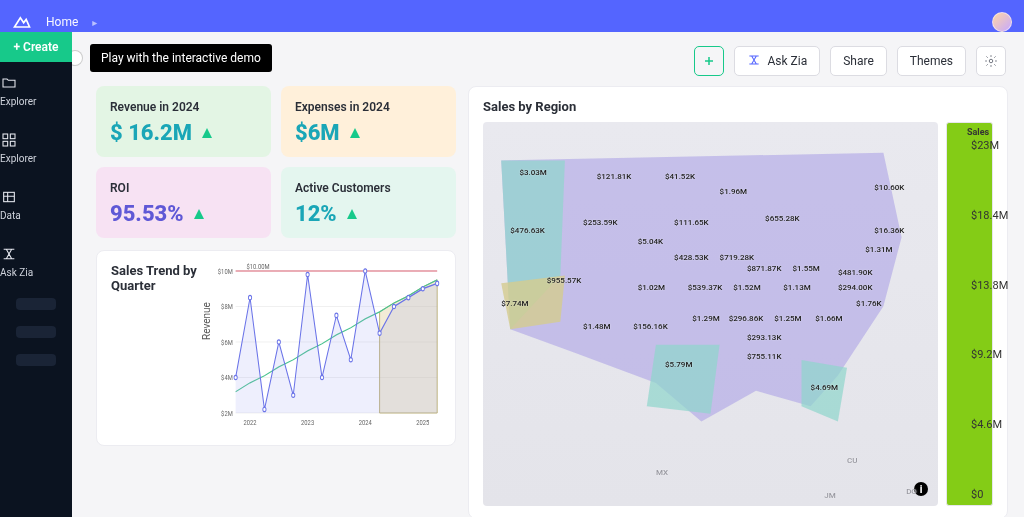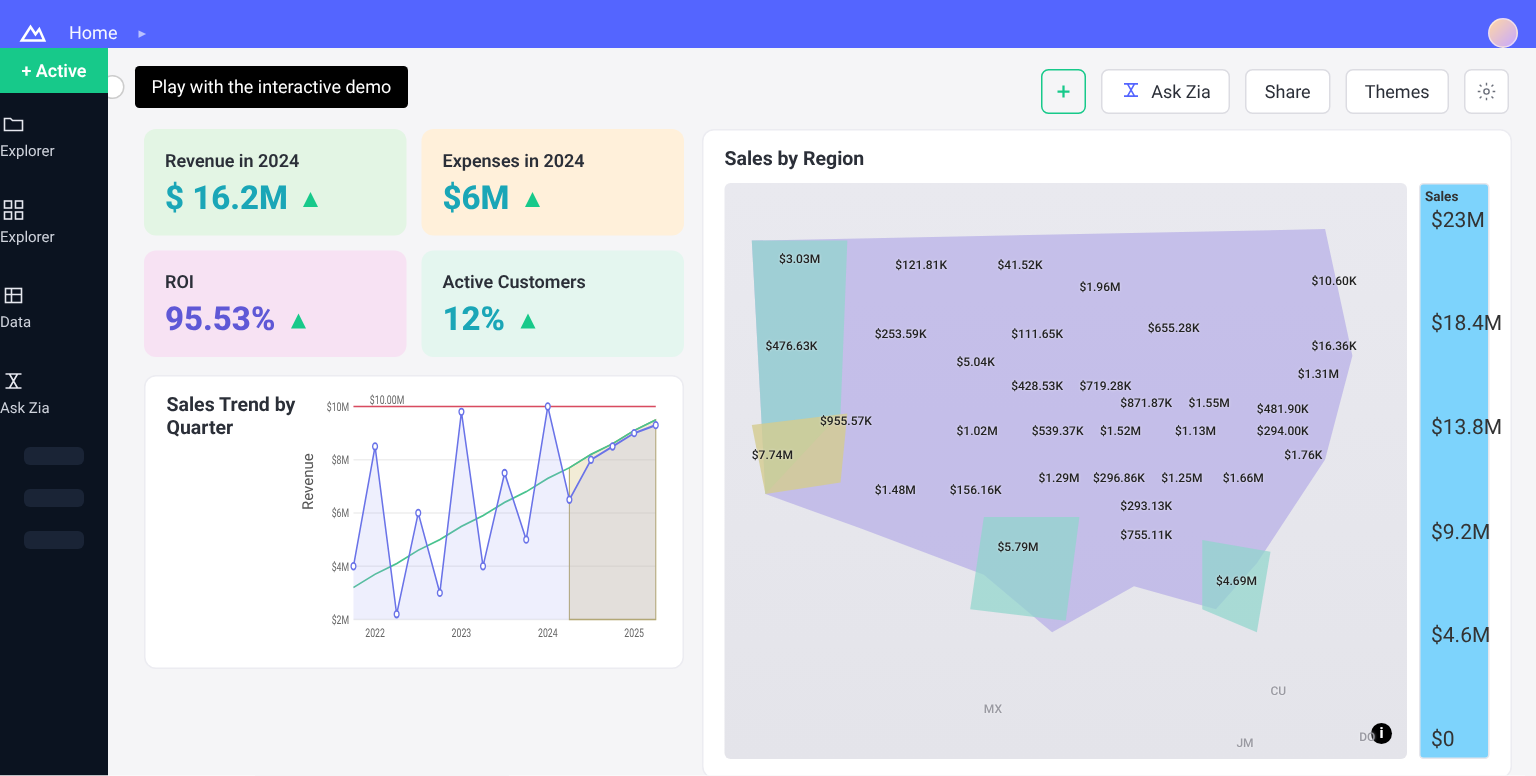--- a/index.html
+++ b/index.html
@@ -35,26 +35,26 @@
   .c1{background:#e3f5e4}.c2{background:#fff0da}.c3{background:#f7e2f3}.c4{background:#e4f6ef}
   .c1 .kpi-val{color:#1aa6b7}.c2 .kpi-val{color:#1aa6b7}.c3 .kpi-val{color:#5f58d6}.c4 .kpi-val{color:#1aa6b7}
   .panel{background:#fff;border-radius:8px;border:1px solid #ececf1;padding:12px 14px}
   .panel-title{font-size:13px;font-weight:700;color:#2b2f38;margin-bottom:8px}
   .trend-wrap{display:flex;}
   .chart-area{position:relative;height:170px}
   .ylab{position:absolute;left:-2px;top:50%;transform:rotate(-90deg) translate(8px,-50%);transform-origin:left top;font-size:10px;color:#555}
   .map-wrap{height:384px;display:flex;gap:8px}
   .map-svg{flex:1;background:linear-gradient(#e9e9ef,#e4e4ea);border-radius:4px;position:relative;overflow:hidden}
   .state-label{position:absolute;font-size:8px;color:#222;font-weight:500;text-shadow:0 0 2px rgba(255,255,255,.6)}
-  .legend{width:47px;background:#7dd3fc;border:1px solid #e6e6ec;border-radius:3px;padding:4px 3px;font-size:8px;color:#333;display:flex;flex-direction:column}
+  .legend{width:47px;background:#84cc16;border:1px solid #e6e6ec;border-radius:3px;padding:4px 20px;font-size:8px;color:#333;display:flex;flex-direction:column}
   .legend-title{font-size:9px;font-weight:700;margin-bottom:2px}
   .legend-bar{flex:1;display:flex}
   .legend-grad{width:12px;background:linear-gradient(#5b5fd9 0%,#7fe0d3 35%,#d3c98a 70%,#b89be6 100%);border-radius:2px}
   .legend-ticks{flex:1;display:flex;flex-direction:column;justify-content:space-between;margin-left:4px}
-  .legend-ticks span{font-size:14px}
+  .legend-ticks span{font-size:11px}
   .info-dot{position:absolute;right:10px;bottom:10px;width:14px;height:14px;border-radius:50%;background:#000;color:#fff;font-size:10px;display:flex;align-items:center;justify-content:center;font-weight:800}
   svg text{font-size:8px;fill:#666}
 </style>
 </head>
 <body>
 
 <div class="topbar">
   <div class="topbar-left">
     <span class="logo">
       <svg width="20" height="20" viewBox="0 0 24 24" fill="none" stroke="#fff" stroke-width="2">
@@ -62,21 +62,21 @@
         </svg>
     </span>
     <a class="home-link">Home</a>
     <span style="opacity:.6;font-size:10px">▸</span>
   </div>
   <div class="avatar"></div>
 </div>
 
 <div class="shell">
   <div class="sidebar">
-    <div class="create-btn">+ Active</div>
+    <div class="create-btn">+ Create</div>
     <div class="side-item">
       <span class="side-ico">
           <svg width="16" height="16" viewBox="0 0 24 24" fill="none" stroke="currentColor" stroke-width="1.6">
             <path d="M3 6h6l2 2h10v10H3z"></path>
           </svg>
         </span>
       <span class="lbl">Explorer</span>
     </div>
     <div class="side-item">
       <span class="side-ico">

